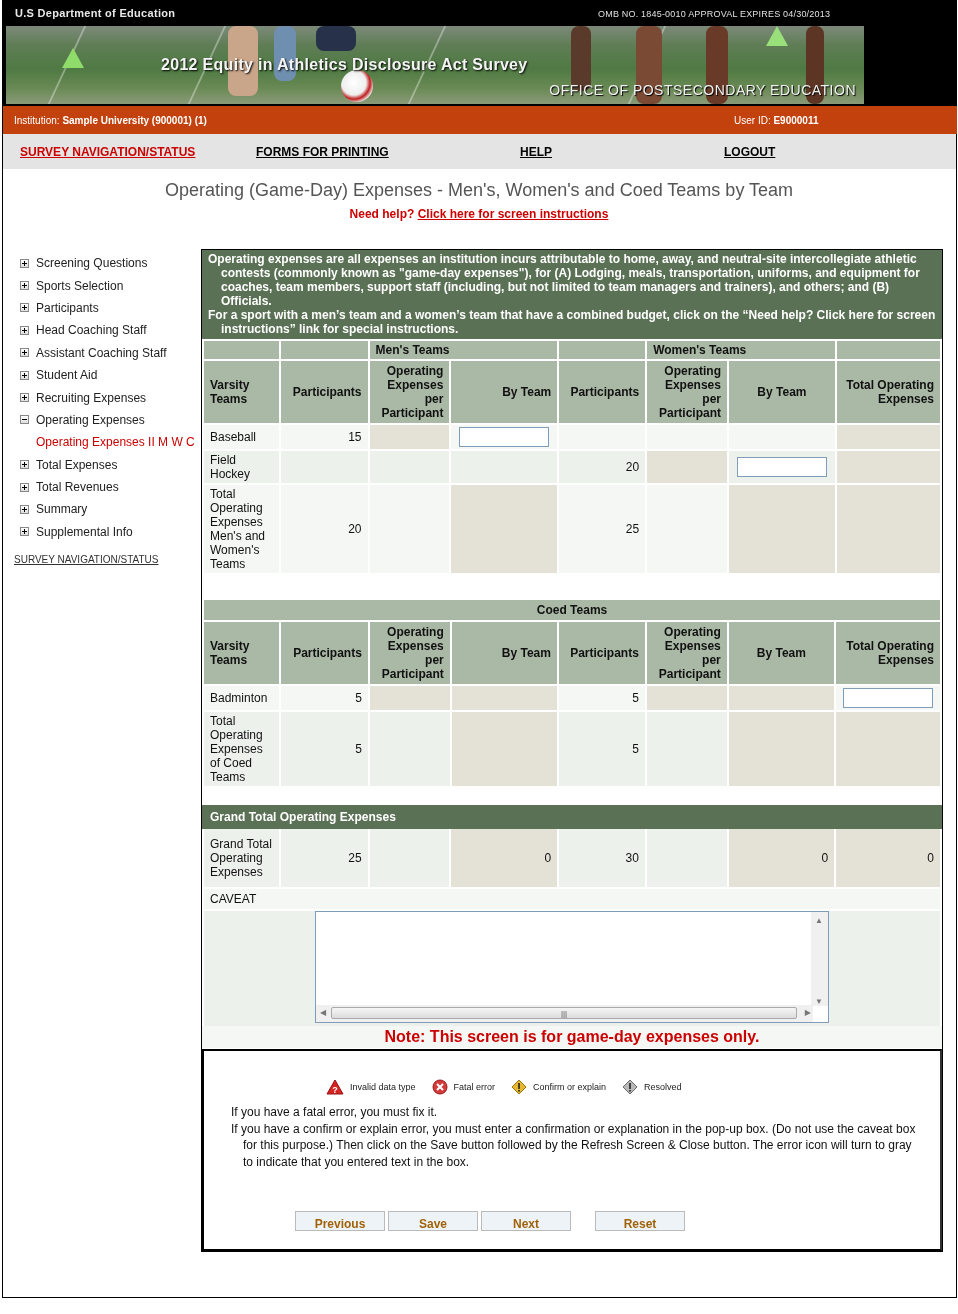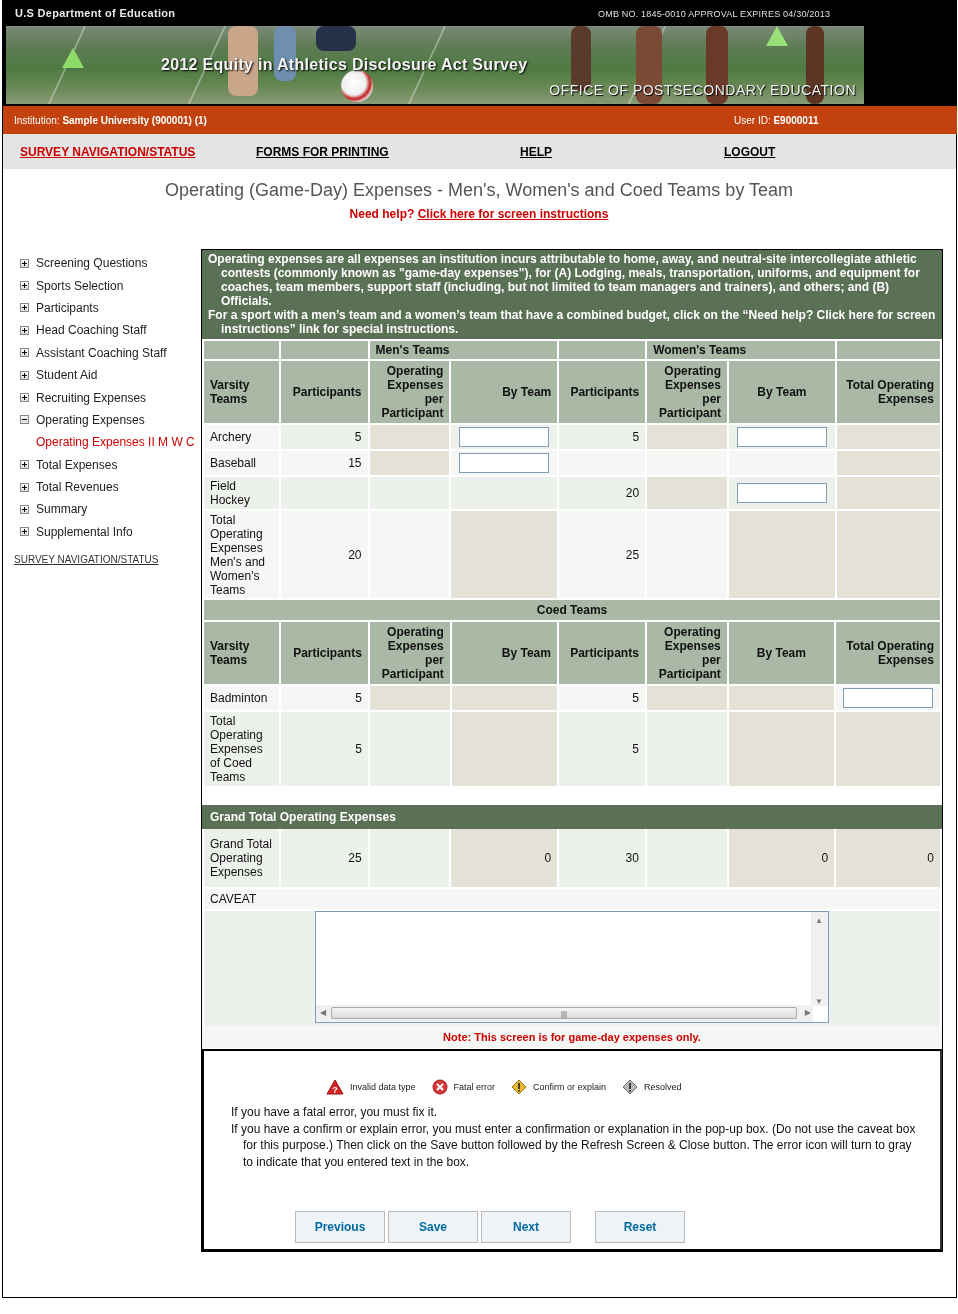--- a/index.html
+++ b/index.html
@@ -58,30 +58,30 @@
   .num { text-align: right; }
   .inp { width: 90px; height: 20px; border: 1px solid #7f9db9; background: #fff; display: block; margin: 0 auto; }
   .section-dark { background: #5b7155; color: #fff; font-weight: bold; }
 
   .caveat-box { position: absolute; left: 113px; top: 661px; width: 514px; height: 112px; border: 1px solid #7f9db9; background: #fff; }
   .vs { position: absolute; right: 0; top: 0; width: 17px; height: 94px; background: #f0f0f0; }
   .hs { position: absolute; left: 0; bottom: 0; width: 497px; height: 17px; background: #f0f0f0; }
   .hs .thumb { position: absolute; left: 15px; top: 2px; width: 466px; height: 12px; border: 1px solid #aaa; border-radius: 2px; background: linear-gradient(#f6f6f6,#dcdcdc); text-align: center; font-size: 8px; line-height: 11px; color: #555; }
   .arrow { position: absolute; font-size: 8px; color: #777; }
 
-  .note { position: absolute; left: 0; width: 740px; top: 776px; height: 22px; text-align: center; color: #cc0000; font-weight: bold; font-size: 11px; line-height: 22px; background: #f4f7f3; }
+  .note { position: absolute; left: 0; width: 740px; top: 776px; height: 22px; text-align: center; color: #cc0000; font-weight: bold; font-size: 16px; line-height: 22px; background: #f4f7f3; }
 
   .legend-panel { position: absolute; left: 0; top: 799px; width: 740px; height: 202px; border: 2px solid #000; border-right-color: #333; background: #fff; }
   .legend-icons { position: absolute; left: 122px; top: 28px; display: flex; align-items: center; font-size: 9px; color: #222; }
   .legend-icons .li { display: flex; align-items: center; margin-right: 16px; }
   .legend-icons svg { margin-right: 6px; }
   .instructions { position: absolute; left: 27px; top: 53px; width: 690px; font-size: 12px; line-height: 16.5px; color: #111; }
   .instructions p { margin: 0; padding-left: 12px; text-indent: -12px; }
   .btns { position: absolute; left: 91px; top: 160px; display: flex; }
-  .btn { height: 32px; width: 90px; border: 1px solid #bbb; background: #eef3f8; font-weight: bold; font-size: 12px; color: #0369a1; text-align: center; line-height: 22px; margin-right: 3px; cursor: pointer; font-family: "Liberation Sans", sans-serif; }
+  .btn { height: 20px; width: 90px; border: 1px solid #bbb; background: #eef3f8; font-weight: bold; font-size: 12px; color: #a16207; text-align: center; line-height: 22px; margin-right: 3px; cursor: pointer; font-family: "Liberation Sans", sans-serif; }
   .btn.reset { margin-left: 21px; }
 </style>
 </head>
 <body>
 
 <div class="page-frame"></div>
 
 <div class="topbar">
   <span class="dept">U.S Department of Education</span>
   <span class="omb">OMB NO. 1845-0010 APPROVAL EXPIRES 04/30/2013</span>
@@ -210,34 +210,20 @@
     </tr>
     <tr class="hdr" style="height:64px;">
       <th style="text-align:left;">Varsity Teams</th>
       <th style="text-align:right;">Participants</th>
       <th style="text-align:right;">Operating Expenses per Participant</th>
       <th style="text-align:right;">By Team</th>
       <th style="text-align:right;">Participants</th>
       <th style="text-align:right;">Operating Expenses per Participant</th>
       <th style="text-align:center;">By Team</th>
       <th style="text-align:right;">Total Operating Expenses</th>
-    </tr>
-    <tr style="height:24px;">
-      <td class="c-lighter">Archery</td>
-      <td class="c-light num">5</td>
-      <td class="c-tan"></td>
-      <td class="c-light">
-            <input class="inp" type="text" style="">
-          </td>
-      <td class="c-light num">5</td>
-      <td class="c-tan"></td>
-      <td class="c-light">
-            <input class="inp" type="text" style="">
-          </td>
-      <td class="c-tan"></td>
     </tr>
     <tr style="height:14px;">
       <td class="c-lighter">Baseball</td>
       <td class="c-lighter num">15</td>
       <td class="c-tan"></td>
       <td class="c-lighter">
             <input class="inp" type="text" style="">
           </td>
       <td class="c-lighter num"></td>
       <td class="c-lighter"></td>

